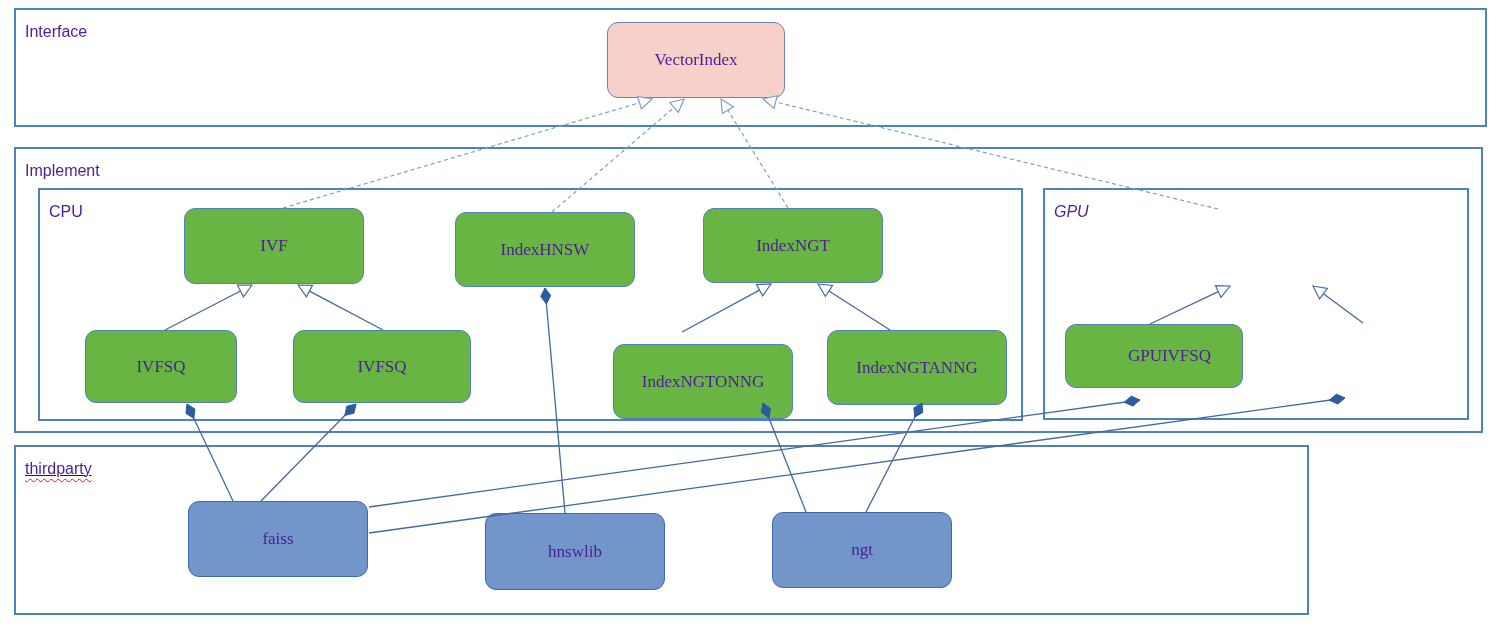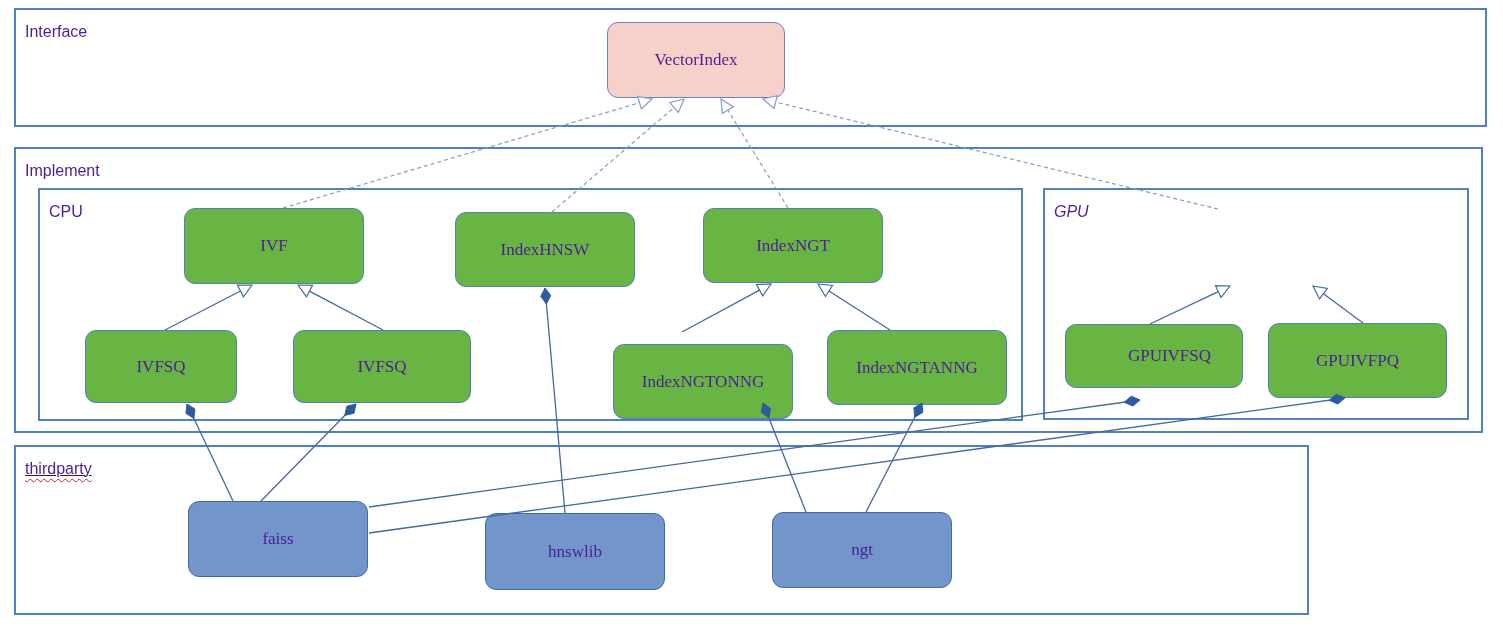--- a/index.html
+++ b/index.html
@@ -111,23 +111,20 @@
       </div>
       <div class="node impl" style="left: 613px; top: 332px; width: 180px; height: 75px; margin-top: 12px;">
         <span>IndexNGTONNG</span>
       </div>
       <div class="node impl" style="left: 827px; top: 330px; width: 180px; height: 75px;">
         <span>IndexNGTANNG</span>
       </div>
       <div class="node impl" style="left: 1065px; top: 324px; width: 178px; height: 64px; padding-left: 31px;">
         <span>GPUIVFSQ</span>
       </div>
-      <div class="node impl" style="left: 1268px; top: 323px; width: 179px; height: 75px;">
-        <span>GPUIVFPQ</span>
-      </div>
       <div class="node thirdparty" style="left: 188px; top: 501px; width: 180px; height: 76px;">
         <span>faiss</span>
       </div>
       <div class="node thirdparty" style="left: 485px; top: 513px; width: 180px; height: 77px;">
         <span>hnswlib</span>
       </div>
       <div class="node thirdparty" style="left: 772px; top: 512px; width: 180px; height: 76px;">
         <span>ngt</span>
       </div>
     </div>

